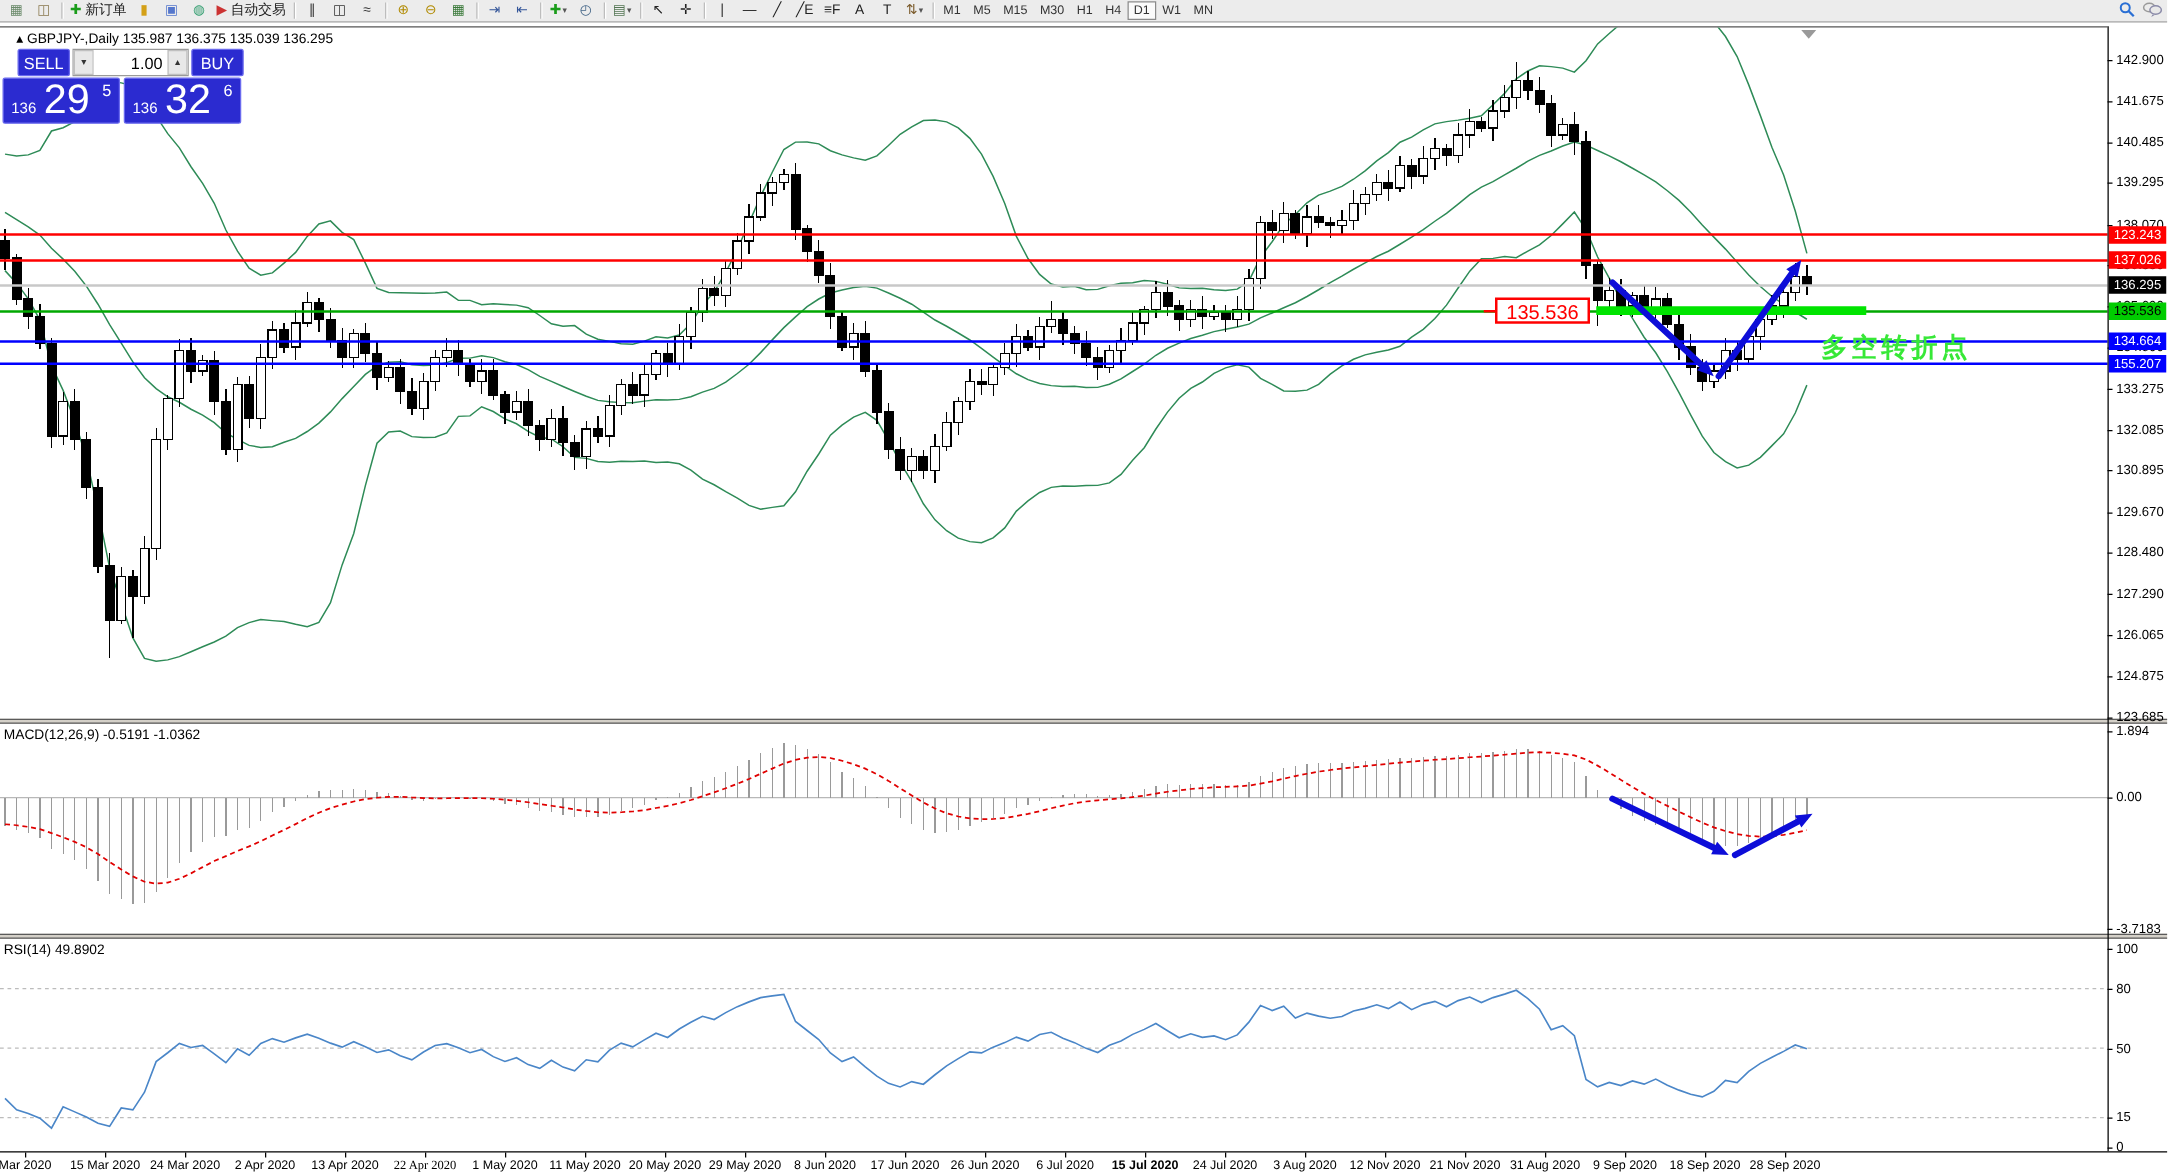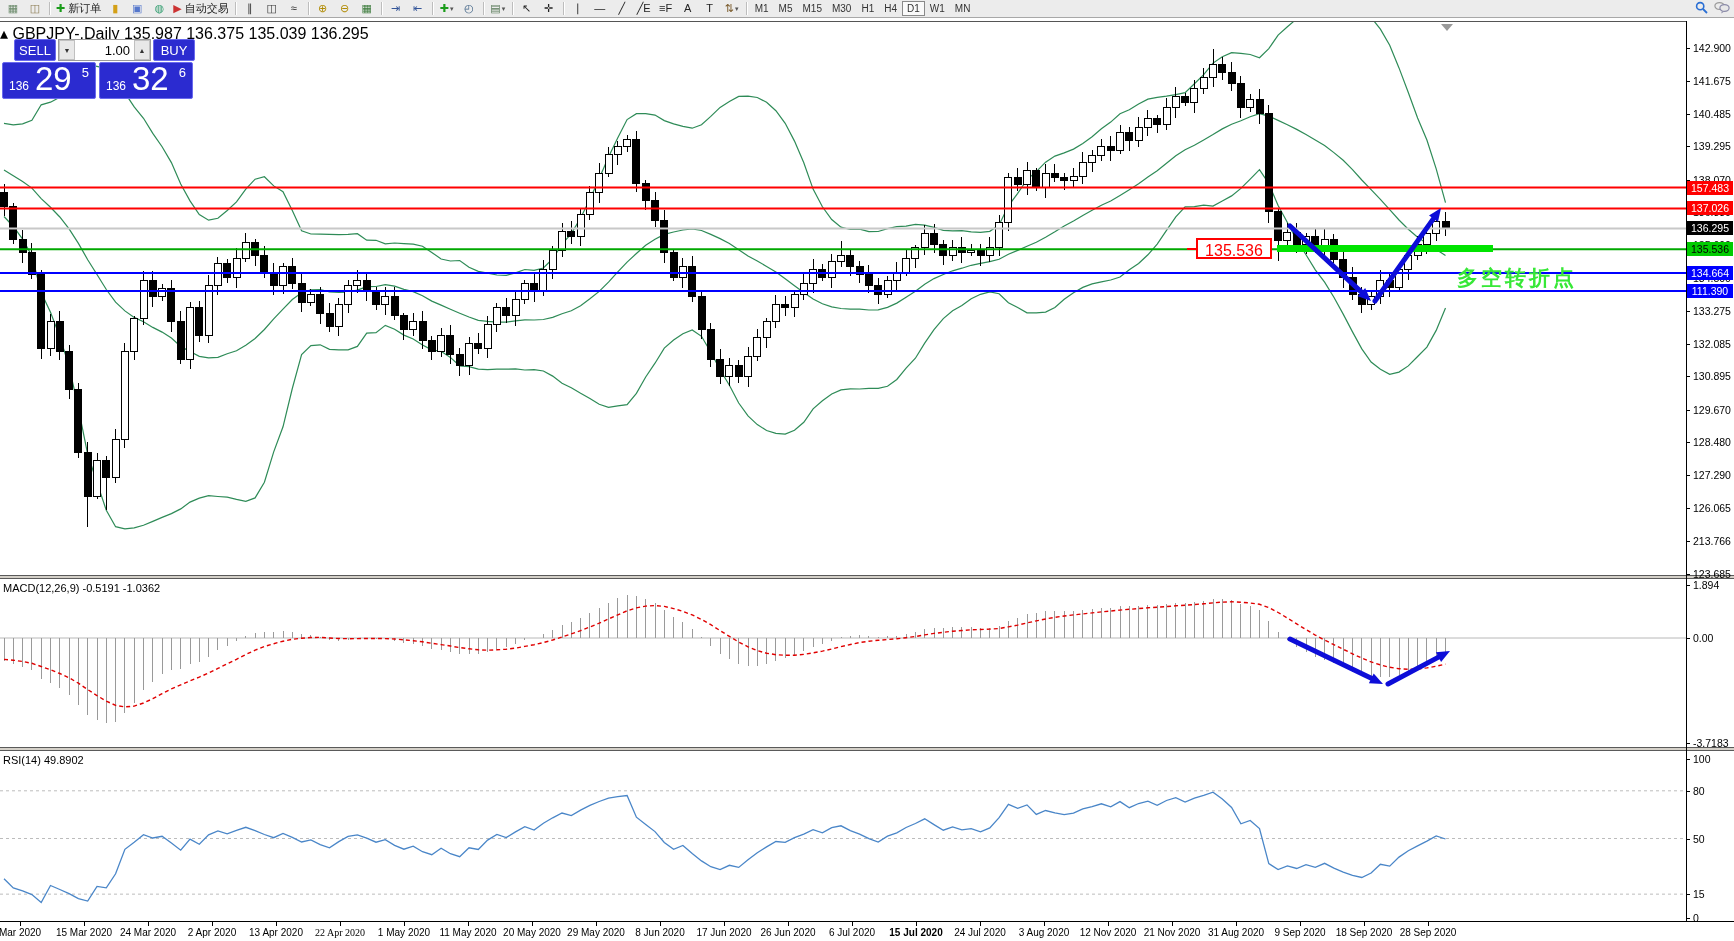--- a/index.html
+++ b/index.html
@@ -19,21 +19,21 @@
   .caret{font-size:7px;color:#555;margin-left:1px;}
   #tb-right{position:absolute;right:4px;top:1px;display:flex;gap:6px;z-index:41;}
   .sep{position:absolute;left:0;width:1734px;background:#d4d0c8;border-top:1px solid #5a5a5a;border-bottom:1px solid #5a5a5a;box-sizing:border-box;}
   .axlab{position:absolute;font-size:10.5px;color:#000;z-index:21;white-space:nowrap;}
   .axtick{position:absolute;width:4px;height:1px;background:#000;z-index:21;}
   .pricebox{position:absolute;width:46px;height:14px;font-size:10.5px;line-height:14px;
             text-align:center;z-index:22;white-space:nowrap;}
   .datelab{position:absolute;font-size:10px;color:#000;transform:translateX(-50%);z-index:21;white-space:nowrap;}
   .datetick{position:absolute;width:1px;height:4px;background:#000;z-index:21;}
   .pane-label{position:absolute;font-size:11px;color:#000;z-index:23;}
-  #sym-title{position:absolute;left:0;top:24px;font-size:16px;color:#000;z-index:30;white-space:nowrap;}
+  #sym-title{position:absolute;left:13px;top:24px;font-size:11px;color:#000;z-index:30;white-space:nowrap;}
   #plot{position:absolute;left:0;top:0;z-index:10;}
   
   #ocp{position:absolute;left:2px;top:39px;width:193px;z-index:35;font-family:"Liberation Sans",sans-serif;}
   #ocp .row1{display:flex;height:22px;padding-left:12px;}
   .bluebtn{background:#2b2bd0;border:1px solid #6a6aee;color:#fff;font-size:13px;
            display:flex;align-items:center;justify-content:center;box-sizing:border-box;border-radius:2px;}
   #sell-btn{width:42px;}
   #buy-btn{width:42px;}
   #vol-wrap{display:flex;flex:1;margin:0 2px;border:1px solid #9a9a9a;background:#fff;box-sizing:border-box;}
   .spin{width:16px;background:#e8e8e8;border:1px solid #c0c0c0;font-size:7px;color:#333;
@@ -760,29 +760,29 @@
     <div class="axlab" style="left: 1693px; top: 370.277px; text-align: center;">130.895</div>
     <div class="axtick" style="left: 1686px; top: 409.805px;"></div>
     <div class="axlab" style="left: 1693px; top: 403.805px;">129.670</div>
     <div class="axtick" style="left: 1686px; top: 442.375px;"></div>
     <div class="axlab" style="left: 1693px; top: 436.375px;">128.480</div>
     <div class="axtick" style="left: 1686px; top: 474.946px;"></div>
     <div class="axlab" style="left: 1693px; top: 468.946px;">127.290</div>
     <div class="axtick" style="left: 1686px; top: 508.474px;"></div>
     <div class="axlab" style="left: 1693px; top: 502.474px;">126.065</div>
     <div class="axtick" style="left: 1686px; top: 541.044px;"></div>
-    <div class="axlab" style="left: 1693px; top: 535.044px;">213.766</div>
+    <div class="axlab" style="left: 1693px; top: 535.044px;">124.875</div>
     <div class="axtick" style="left: 1686px; top: 573.615px;"></div>
     <div class="axlab" style="left: 1693px; top: 567.615px;">123.685</div>
-    <div class="pricebox" style="left: 1687px; top: 180.588px; background: rgb(255, 0, 0); color: rgb(255, 255, 255);">157.483</div>
+    <div class="pricebox" style="left: 1687px; top: 180.588px; background: rgb(255, 0, 0); color: rgb(255, 255, 255);">123.243</div>
     <div class="pricebox" style="left: 1687px; top: 201.471px; background: rgb(255, 0, 0); color: rgb(255, 255, 255);">137.026</div>
     <div class="pricebox" style="left: 1687px; top: 221.479px; background: rgb(0, 0, 0); color: rgb(255, 255, 255);">136.295</div>
     <div class="pricebox" style="left: 1687px; top: 242.253px; background: rgb(0, 204, 0); color: rgb(0, 0, 0);">135.536</div>
     <div class="pricebox" style="left: 1687px; top: 266.119px; background: rgb(0, 0, 255); color: rgb(255, 255, 255);">134.664</div>
-    <div class="pricebox" style="left: 1687px; top: 284.019px; background: rgb(0, 0, 255); color: rgb(255, 255, 255);">111.390</div>
+    <div class="pricebox" style="left: 1687px; top: 284.019px; background: rgb(0, 0, 255); color: rgb(255, 255, 255);">155.207</div>
     <div class="axtick" style="left: 1686px; top: 584.665px;"></div>
     <div class="axlab" style="left: 1693px; top: 578.665px;">1.894</div>
     <div class="axtick" style="left: 1686px; top: 638px;"></div>
     <div class="axlab" style="left: 1693px; top: 632px;">0.00</div>
     <div class="axtick" style="left: 1686px; top: 742.707px;"></div>
     <div class="axlab" style="left: 1693px; top: 736.707px;">-3.7183</div>
     <div class="axtick" style="left: 1686px; top: 759px;"></div>
     <div class="axlab" style="left: 1693px; top: 753px;">100</div>
     <div class="axtick" style="left: 1686px; top: 790.8px;"></div>
     <div class="axlab" style="left: 1693px; top: 784.8px;">80</div>

